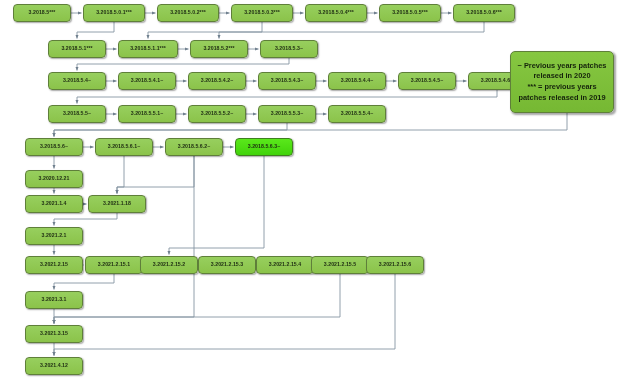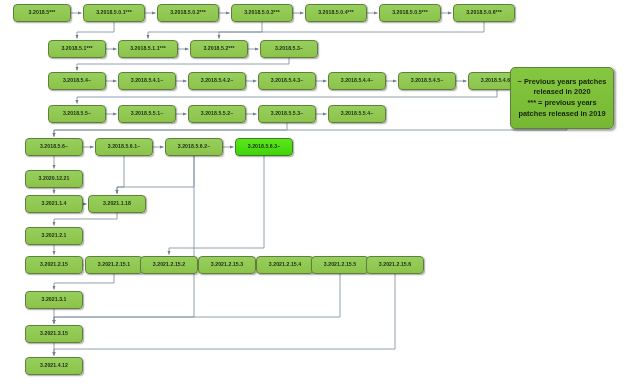--- a/index.html
+++ b/index.html
@@ -54,21 +54,20 @@
     box-shadow: 1.5px 1.5px 2px rgba(0,0,0,0.35);
     color: #16240c;
     font-size: 7.4px;
     font-weight: bold;
     line-height: 1.45;
     display: flex;
     align-items: center;
     justify-content: center;
     text-align: center;
     padding: 2px 6px;
-    margin-top: 16px;
   }
   .legend-text { white-space: pre-line; }
 </style>
 </head>
 <body>
 
 <div id="canvas">
 
   <svg id="edges" viewBox="0 0 624 384" xmlns="http://www.w3.org/2000/svg">
     <defs>

